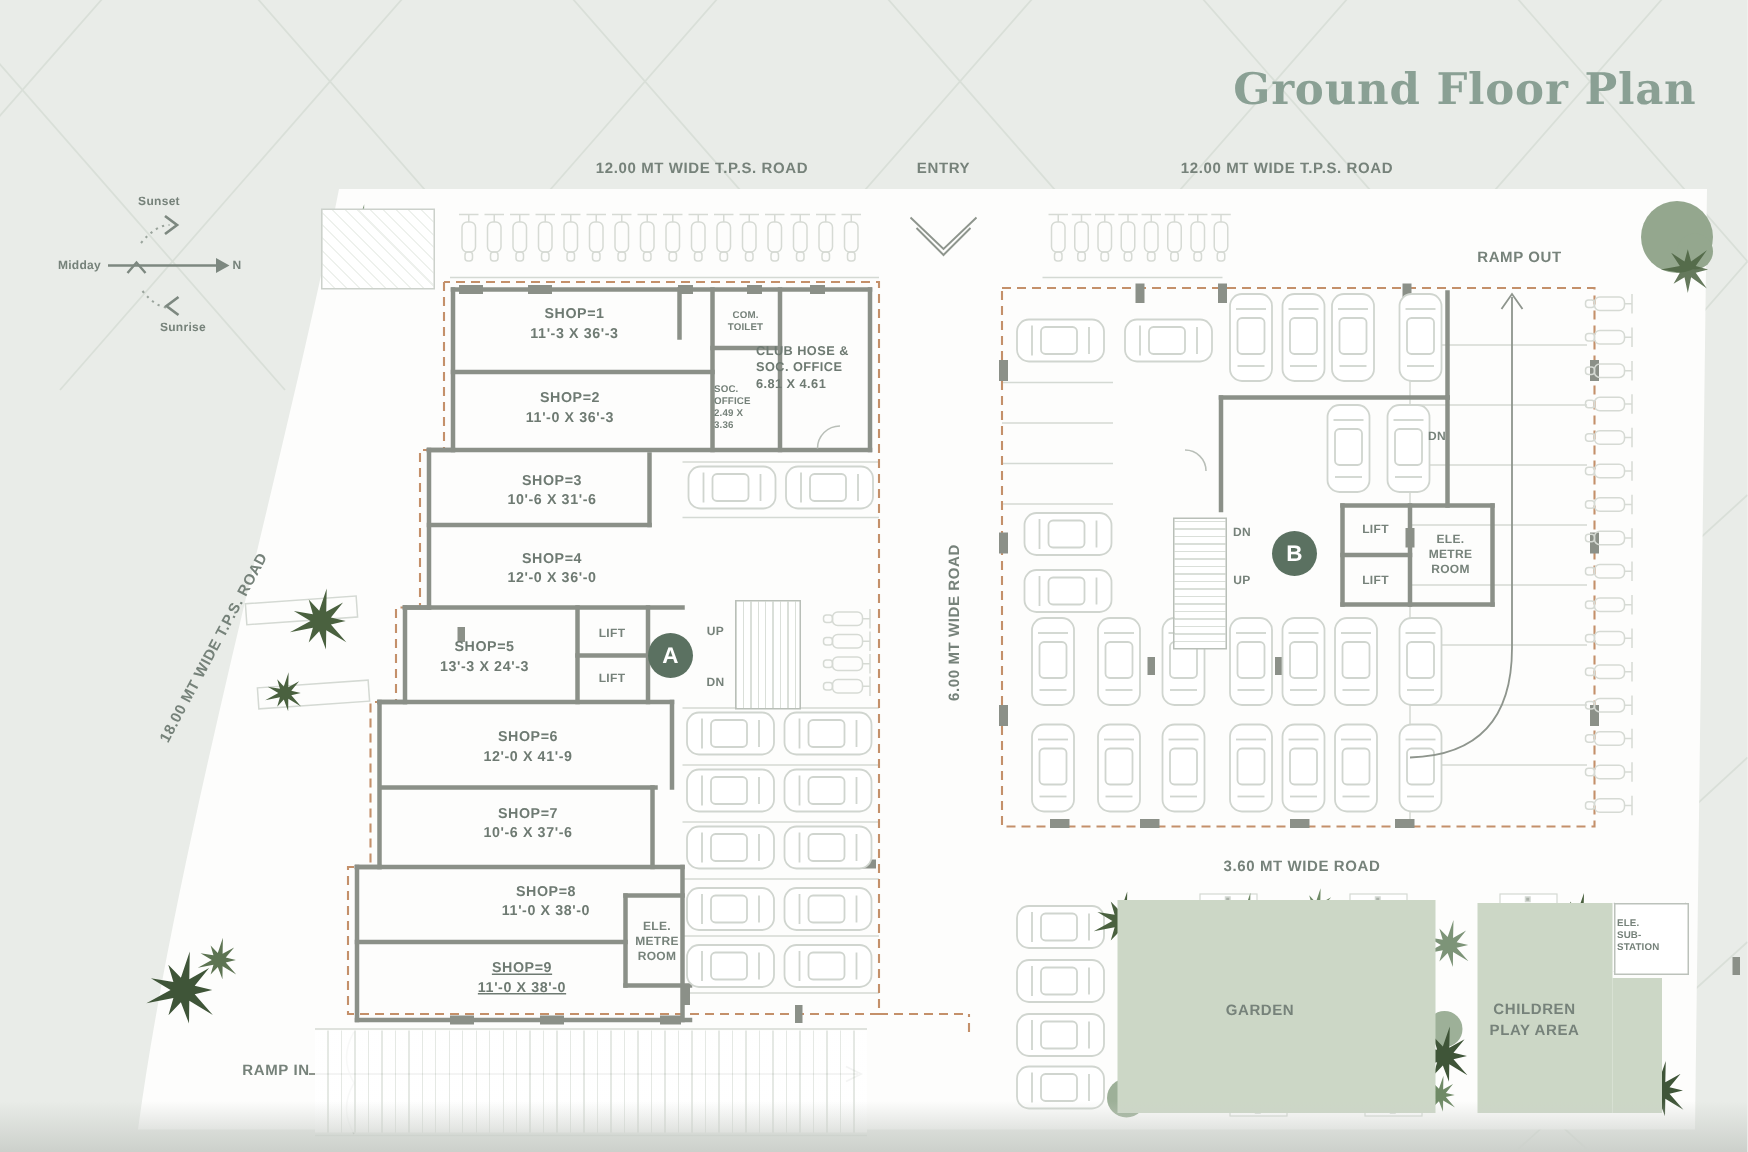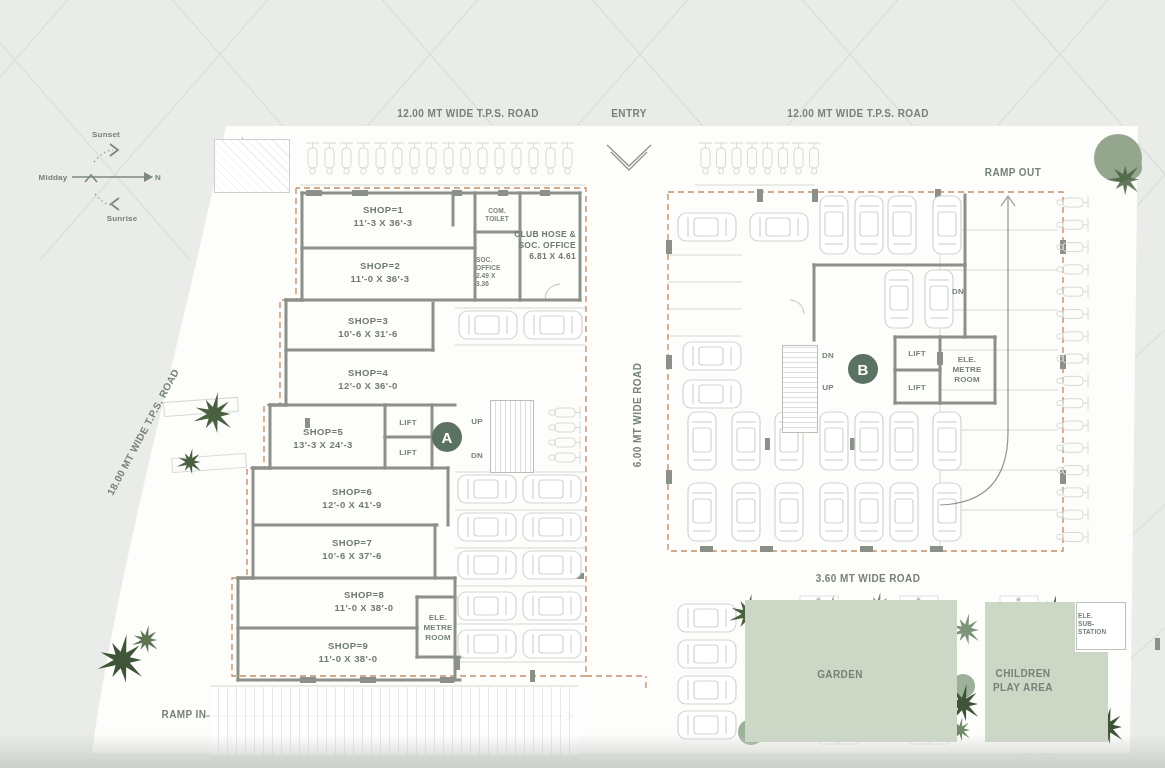--- a/index.html
+++ b/index.html
@@ -6,21 +6,21 @@
   .stage{position:relative;width:1165px;height:768px;background:#e9ece8;overflow:hidden;
          font-family:"Liberation Sans",sans-serif;}
   svg{position:absolute;left:0;top:0;}
   .lbl{position:absolute;font:bold 10px "Liberation Sans",sans-serif;color:#76827a;
        letter-spacing:.4px;white-space:nowrap;text-align:center;transform:translate(-50%,-50%);}
   .lbl.sm{font-size:8px;letter-spacing:.2px;}
   .lbl.xs{font-size:6.5px;letter-spacing:.1px;white-space:normal;line-height:8px;}
   .lbl.wrap{white-space:normal;}
   .shop{position:absolute;transform:translate(-50%,-50%);text-align:center;
         font:bold 9.5px "Liberation Sans",sans-serif;color:#6e7a72;letter-spacing:.4px;line-height:13px;white-space:nowrap;}
-  .room3{position:absolute;transform:translate(-50%,-50%);text-align:right;
+  .room3{position:absolute;transform:translate(-50%,-50%);text-align:left;
         font:bold 8.5px "Liberation Sans",sans-serif;color:#6e7a72;letter-spacing:.3px;line-height:11px;}
   .badge{position:absolute;width:30px;height:30px;border-radius:50%;background:#5b7161;color:#fff;
          display:flex;align-items:center;justify-content:center;transform:translate(-50%,-50%);
          font:bold 15px "Liberation Sans",sans-serif;}
   .title{position:absolute;right:34px;top:42px;font:bold 29px "DejaVu Serif",serif;color:#8aa094;letter-spacing:.5px;}
   .rot{transform:translate(-50%,-50%) rotate(-90deg);}
   .rot62{transform:translate(-50%,-50%) rotate(-62deg);}
   .rampin{position:absolute;left:210px;top:687px;width:368px;height:68px;
           background:repeating-linear-gradient(90deg,#ffffff 0 8px,#e2e6e1 8px 9px);opacity:.9;}
   .stairs{position:absolute;border:1px solid #b9bfb8;background:repeating-linear-gradient(90deg,#fff 0 4px,#dadfd9 4px 5px);}
@@ -756,20 +756,21 @@
 
   <div class="planter"></div>
   <div class="rampin"></div>
   <div class="stairs" style="left:490px;top:400px;width:42px;height:71px;"></div>
   <div class="stairs stairsB" style="left:782px;top:345px;width:34px;height:86px;"></div>
   <div class="green" style="left:745px;top:600px;width:212px;height:142px;"></div>
   <div class="green" style="left:985px;top:602px;width:90px;height:140px;"></div>
   <div class="green" style="left:1075px;top:652px;width:33px;height:90px;"></div>
   <div class="substation"></div>
 
+  <div class="title">Ground Floor Plan</div>
 
   <div class="lbl sm" style="left:106px;top:134px;">Sunset</div>
   <div class="lbl sm" style="left:53px;top:177px;">Midday</div>
   <div class="lbl sm" style="left:122px;top:218px;">Sunrise</div>
   <div class="lbl sm" style="left:158px;top:177px;">N</div>
 
   <div class="lbl" style="left:468px;top:113px;">12.00 MT WIDE T.P.S. ROAD</div>
   <div class="lbl" style="left:629px;top:113px;">ENTRY</div>
   <div class="lbl" style="left:858px;top:113px;">12.00 MT WIDE T.P.S. ROAD</div>
   <div class="lbl rot62" style="left:143px;top:432px;">18.00 MT WIDE T.P.S. ROAD</div>
@@ -803,21 +804,21 @@
       <div>12'-0 X 41'-9</div>
     </div>
   <div class="shop" style="left:352px;top:549px;">
     <div>SHOP=7</div>
       <div>10'-6 X 37'-6</div>
     </div>
   <div class="shop" style="left:364px;top:601px;">
     <div>SHOP=8</div>
       <div>11'-0 X 38'-0</div>
     </div>
-  <div class="shop" style="left:348px;top:652px;">
+  <div class="shop" style="left:348px;top:652px;text-decoration:underline;">
     <div>SHOP=9</div>
       <div>11'-0 X 38'-0</div>
     </div>
 
   <div class="room3" style="left:540px;top:245px;width:72px;">
     <div>CLUB HOSE &amp; SOC. OFFICE</div>
       <div>6.81 X 4.61</div>
     </div>
   <div class="lbl xs" style="left:497px;top:215px;width:32px;">COM. TOILET</div>
   <div class="lbl xs" style="left:493px;top:272px;width:34px;text-align:left;">SOC. OFFICE 2.49 X 3.36</div>

